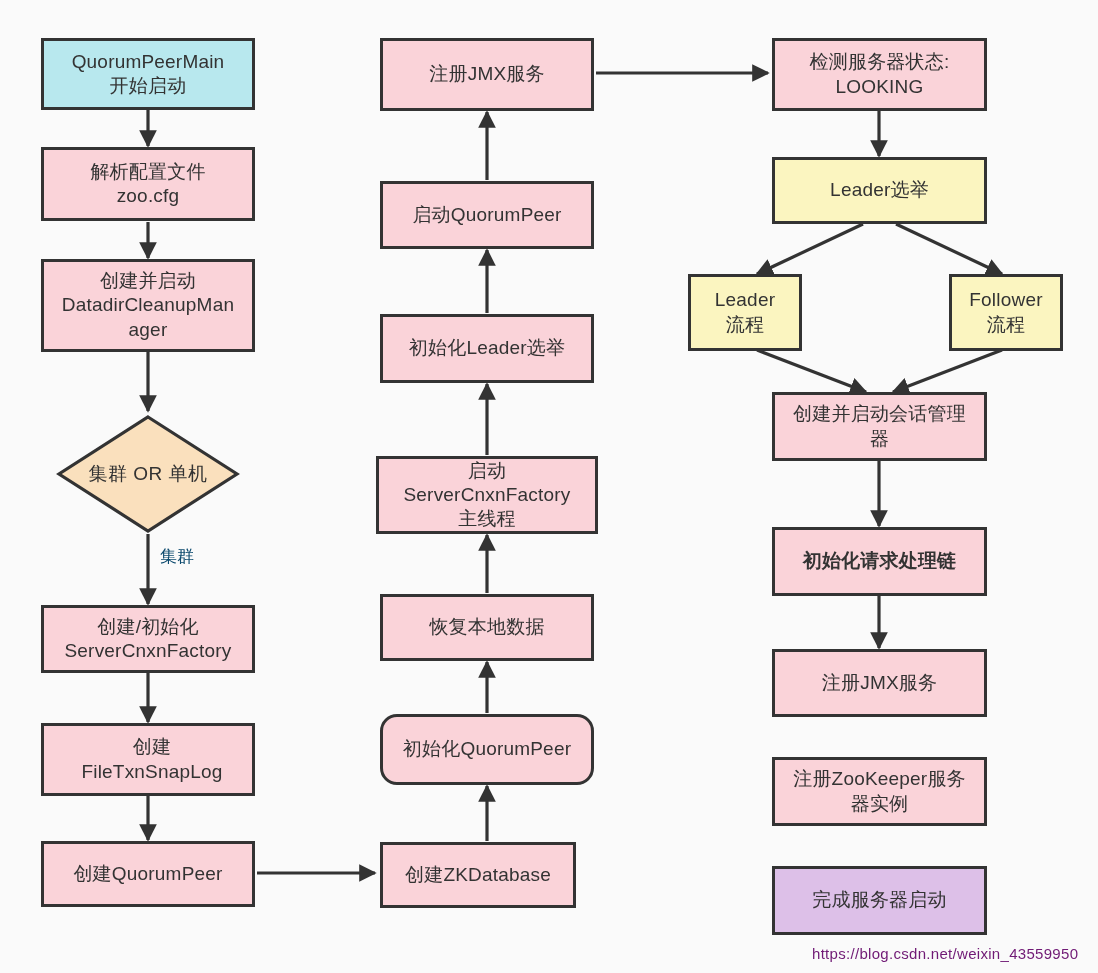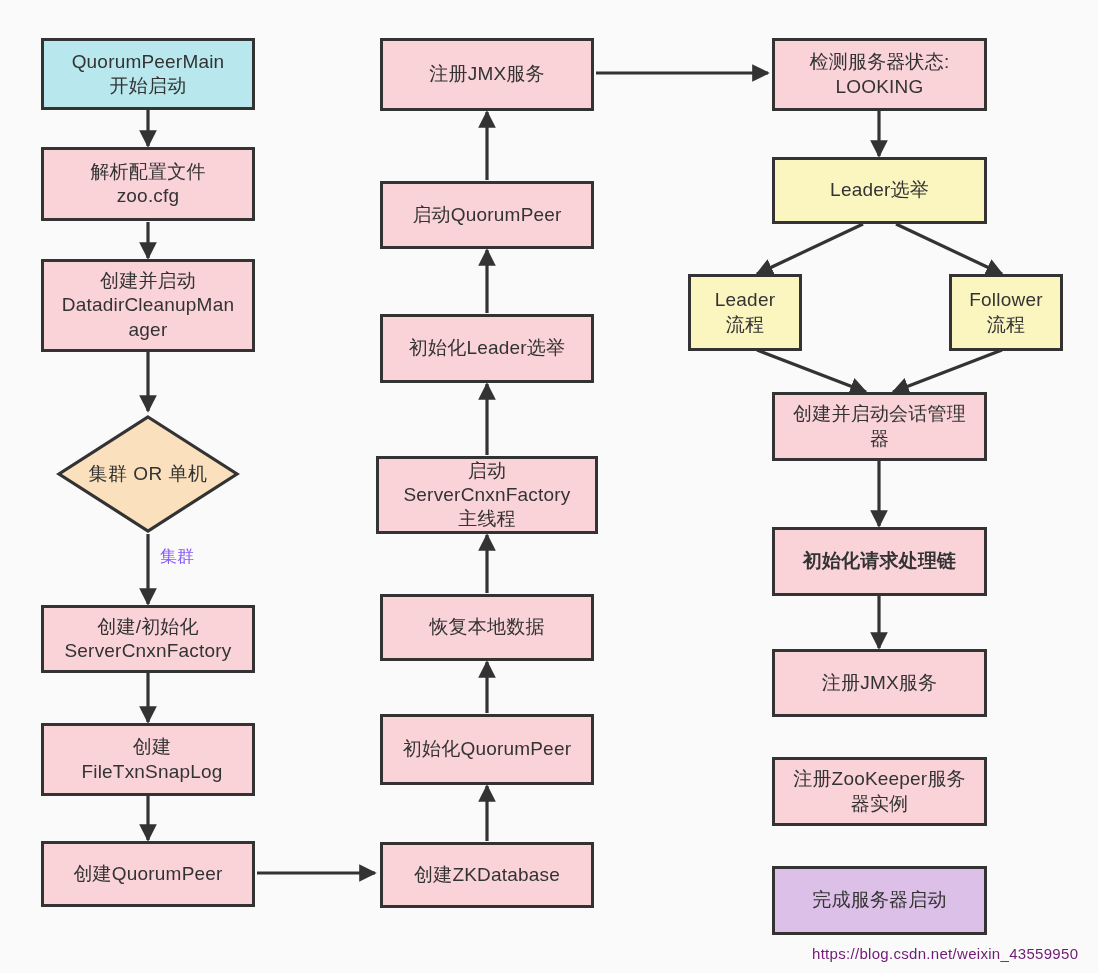--- a/index.html
+++ b/index.html
@@ -48,21 +48,21 @@
     z-index: 2;
     font-size: 19px;
     color: #333333;
     text-align: center;
     letter-spacing: 0.5px;
   }
 
   .edge-label {
     position: absolute;
     font-size: 17px;
-    color: #8b5cf6;
+    color: #0c4a6e;
     background: transparent;
     white-space: nowrap;
   }
 
   #edges { position: absolute; left: 0; top: 0; width: 1098px; height: 973px; }
 
   .watermark {
     position: absolute;
     font-size: 15px;
     color: #701a75;
@@ -143,23 +143,23 @@
   <div class="node n-pink" style="left:380px; top:181px; width:214px; height:68px;">启动QuorumPeer</div>
 
   <div class="node n-pink" style="left:380px; top:314px; width:214px; height:69px;">初始化Leader选举</div>
 
   <div class="node n-pink" style="left:376px; top:456px; width:222px; height:78px;">启动
 ServerCnxnFactory
 主线程</div>
 
   <div class="node n-pink" style="left:380px; top:594px; width:214px; height:67px;">恢复本地数据</div>
 
-  <div class="node n-pink" style="left:380px; top:714px; width:214px; height:71px;">初始化QuorumPeer</div>
+  <div class="node n-pink" style="left:380px; top:714px; width:214px; height:71px;border-radius:17px;">初始化QuorumPeer</div>
 
-  <div class="node n-pink" style="left:380px; top:842px; width:214px; height:66px;">创建ZKDatabase</div>
+  <div class="node n-pink" style="left:380px; top:842px; width:196px; height:66px;">创建ZKDatabase</div>
 
   <div class="node n-pink" style="left:772px; top:38px; width:215px; height:73px;">检测服务器状态:
 LOOKING</div>
 
   <div class="node n-yellow" style="left:772px; top:157px; width:215px; height:67px;">Leader选举</div>
 
   <div class="node n-yellow" style="left:688px; top:274px; width:114px; height:77px;">Leader
 流程</div>
 
   <div class="node n-yellow" style="left:949px; top:274px; width:114px; height:77px;">Follower

